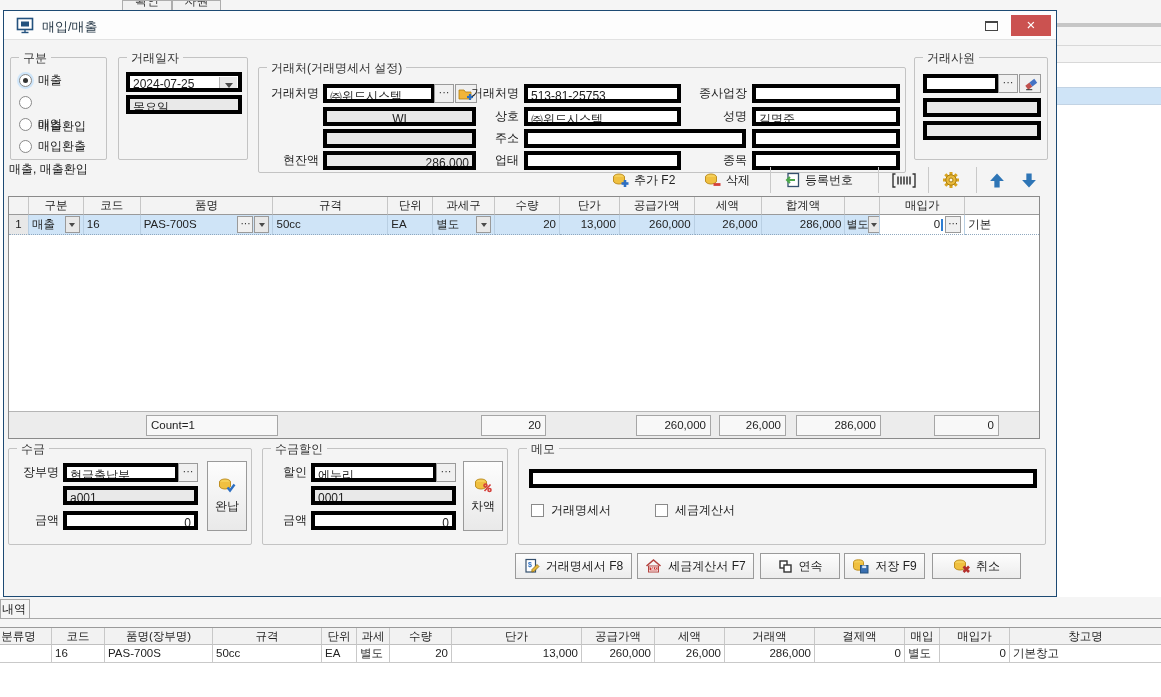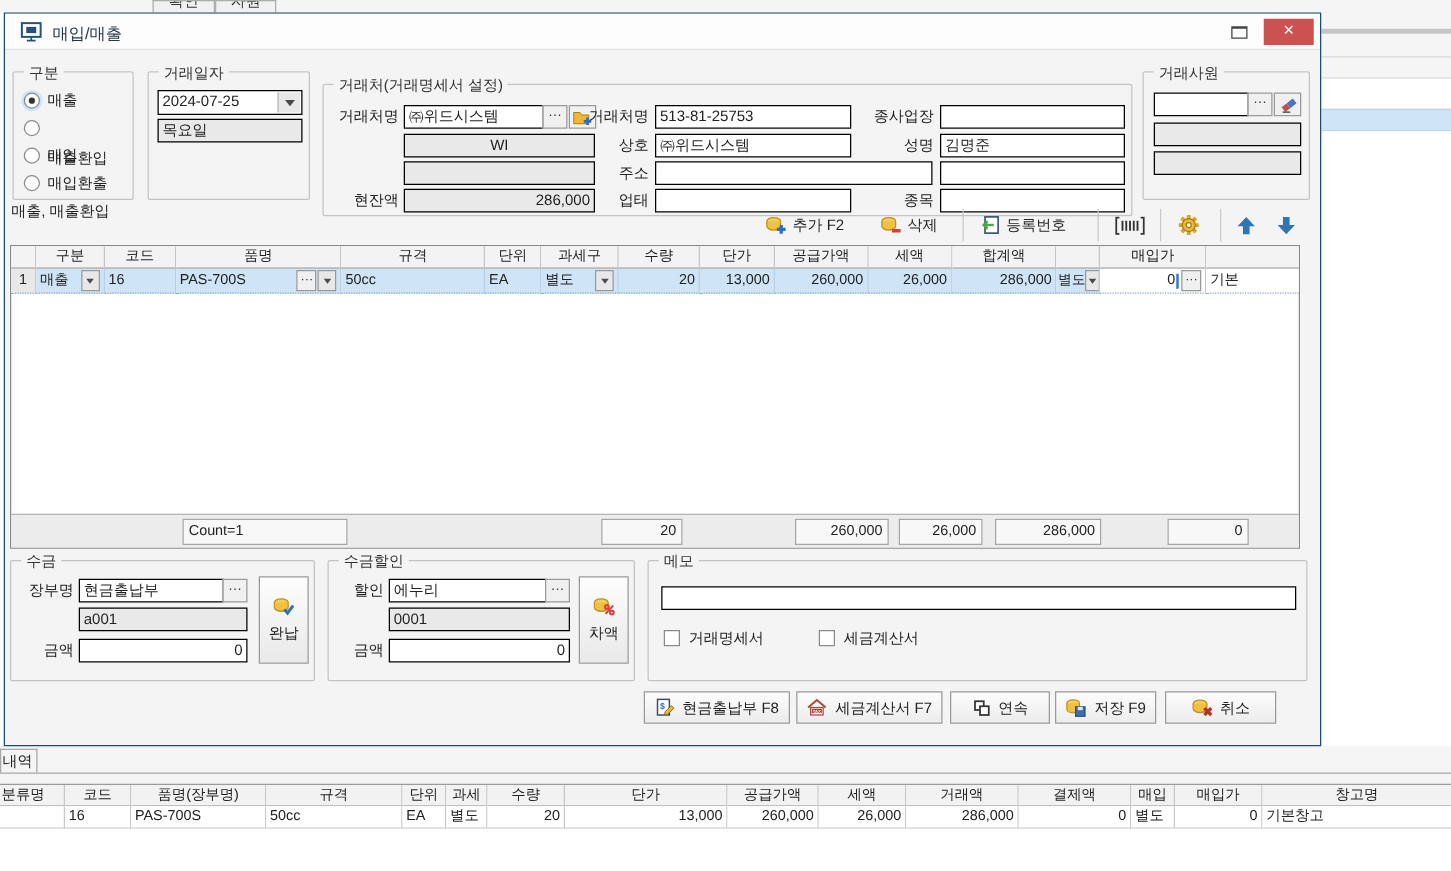--- a/index.html
+++ b/index.html
@@ -24,21 +24,21 @@
   #btn-min { position:absolute; left:981px; top:10px; width:13px; height:10px;
     border:1px solid #444; border-top:2px solid #444; background:#fdfdfd; cursor:default; }
   #btn-close { position:absolute; left:1007px; top:4px; width:40px; height:21px; background:#cb5250;
     color:#fff; text-align:center; line-height:19px; font-size:15px; }
 
   .grp { position:absolute; border:1px solid #c3c3c3; border-radius:2px; }
   .glab { position:absolute; top:-8px; left:8px; background:#f4f4f4; padding:0 4px; font-size:12px; color:#333; white-space:nowrap; }
 
   .lbl { position:absolute; font-size:12px; color:#222; line-height:19px; white-space:nowrap; }
   .r { text-align:right; }
-  .fld { position:absolute; height:19px; border:1px solid #000000; background:#fff;
+  .fld { position:absolute; height:19px; border:4px solid #000000; background:#fff;
     font-size:12px; line-height:17px; padding:0 3px; overflow:hidden; white-space:nowrap; }
   .ro { background:#e9e9e9; }
   .num { text-align:right; }
   .dots { position:absolute; height:19px; width:20px; background:#f0f0f0; border:1px solid #9a9a9a;
     text-align:center; line-height:15px; font-size:11px; color:#333; }
   .ibtn { position:absolute; height:19px; width:22px; background:#f0f0f0; border:1px solid #9a9a9a;
     display:flex; align-items:center; justify-content:center; }
 
   .radio { position:absolute; width:13px; height:13px; border:1px solid #8a8a8a; border-radius:50%; background:#fff; }
   .radio.sel { box-shadow:0 0 0 2px #cfe6fa; }
@@ -429,21 +429,21 @@
     <span class="check" style="left:136px;top:55px;"></span>
     <span class="lbl" style="left:156px;top:52px;">세금계산서</span>
   </div>
 
   <div class="abtn" style="left:511px;width:117px;">
     <svg width="16" height="16" viewBox="0 0 16 16">
         <rect x="2" y="1.5" width="9.5" height="12.5" fill="#fff" stroke="#35506e" stroke-width="1.2"></rect>
         <text x="4" y="9" font-size="7" fill="#2d6fc2" font-weight="bold">$</text>
         <path d="M8 11.5 L13 6.5 L15 8.5 L10 13.5 L7.8 14 Z" fill="#e8b93a" stroke="#8a6a14" stroke-width="0.8"></path>
       </svg>
-    <span>현금출납부 F8</span>
+    <span>거래명세서 F8</span>
   </div>
   <div class="abtn" style="left:633px;width:117px;">
     <svg width="17" height="16" viewBox="0 0 17 16">
         <path d="M1.5 8 L8.5 2 L15.5 8" fill="none" stroke="#b4423e" stroke-width="1.6"></path>
         <rect x="3.5" y="8" width="10" height="6" fill="#fff" stroke="#b4423e"></rect>
         <rect x="4.5" y="9" width="8" height="3.4" fill="#c9302c"></rect>
         <text x="5.2" y="12" font-size="3.4" fill="#fff" font-weight="bold">TAX</text>
       </svg>
     <span>세금계산서 F7</span>
   </div>

